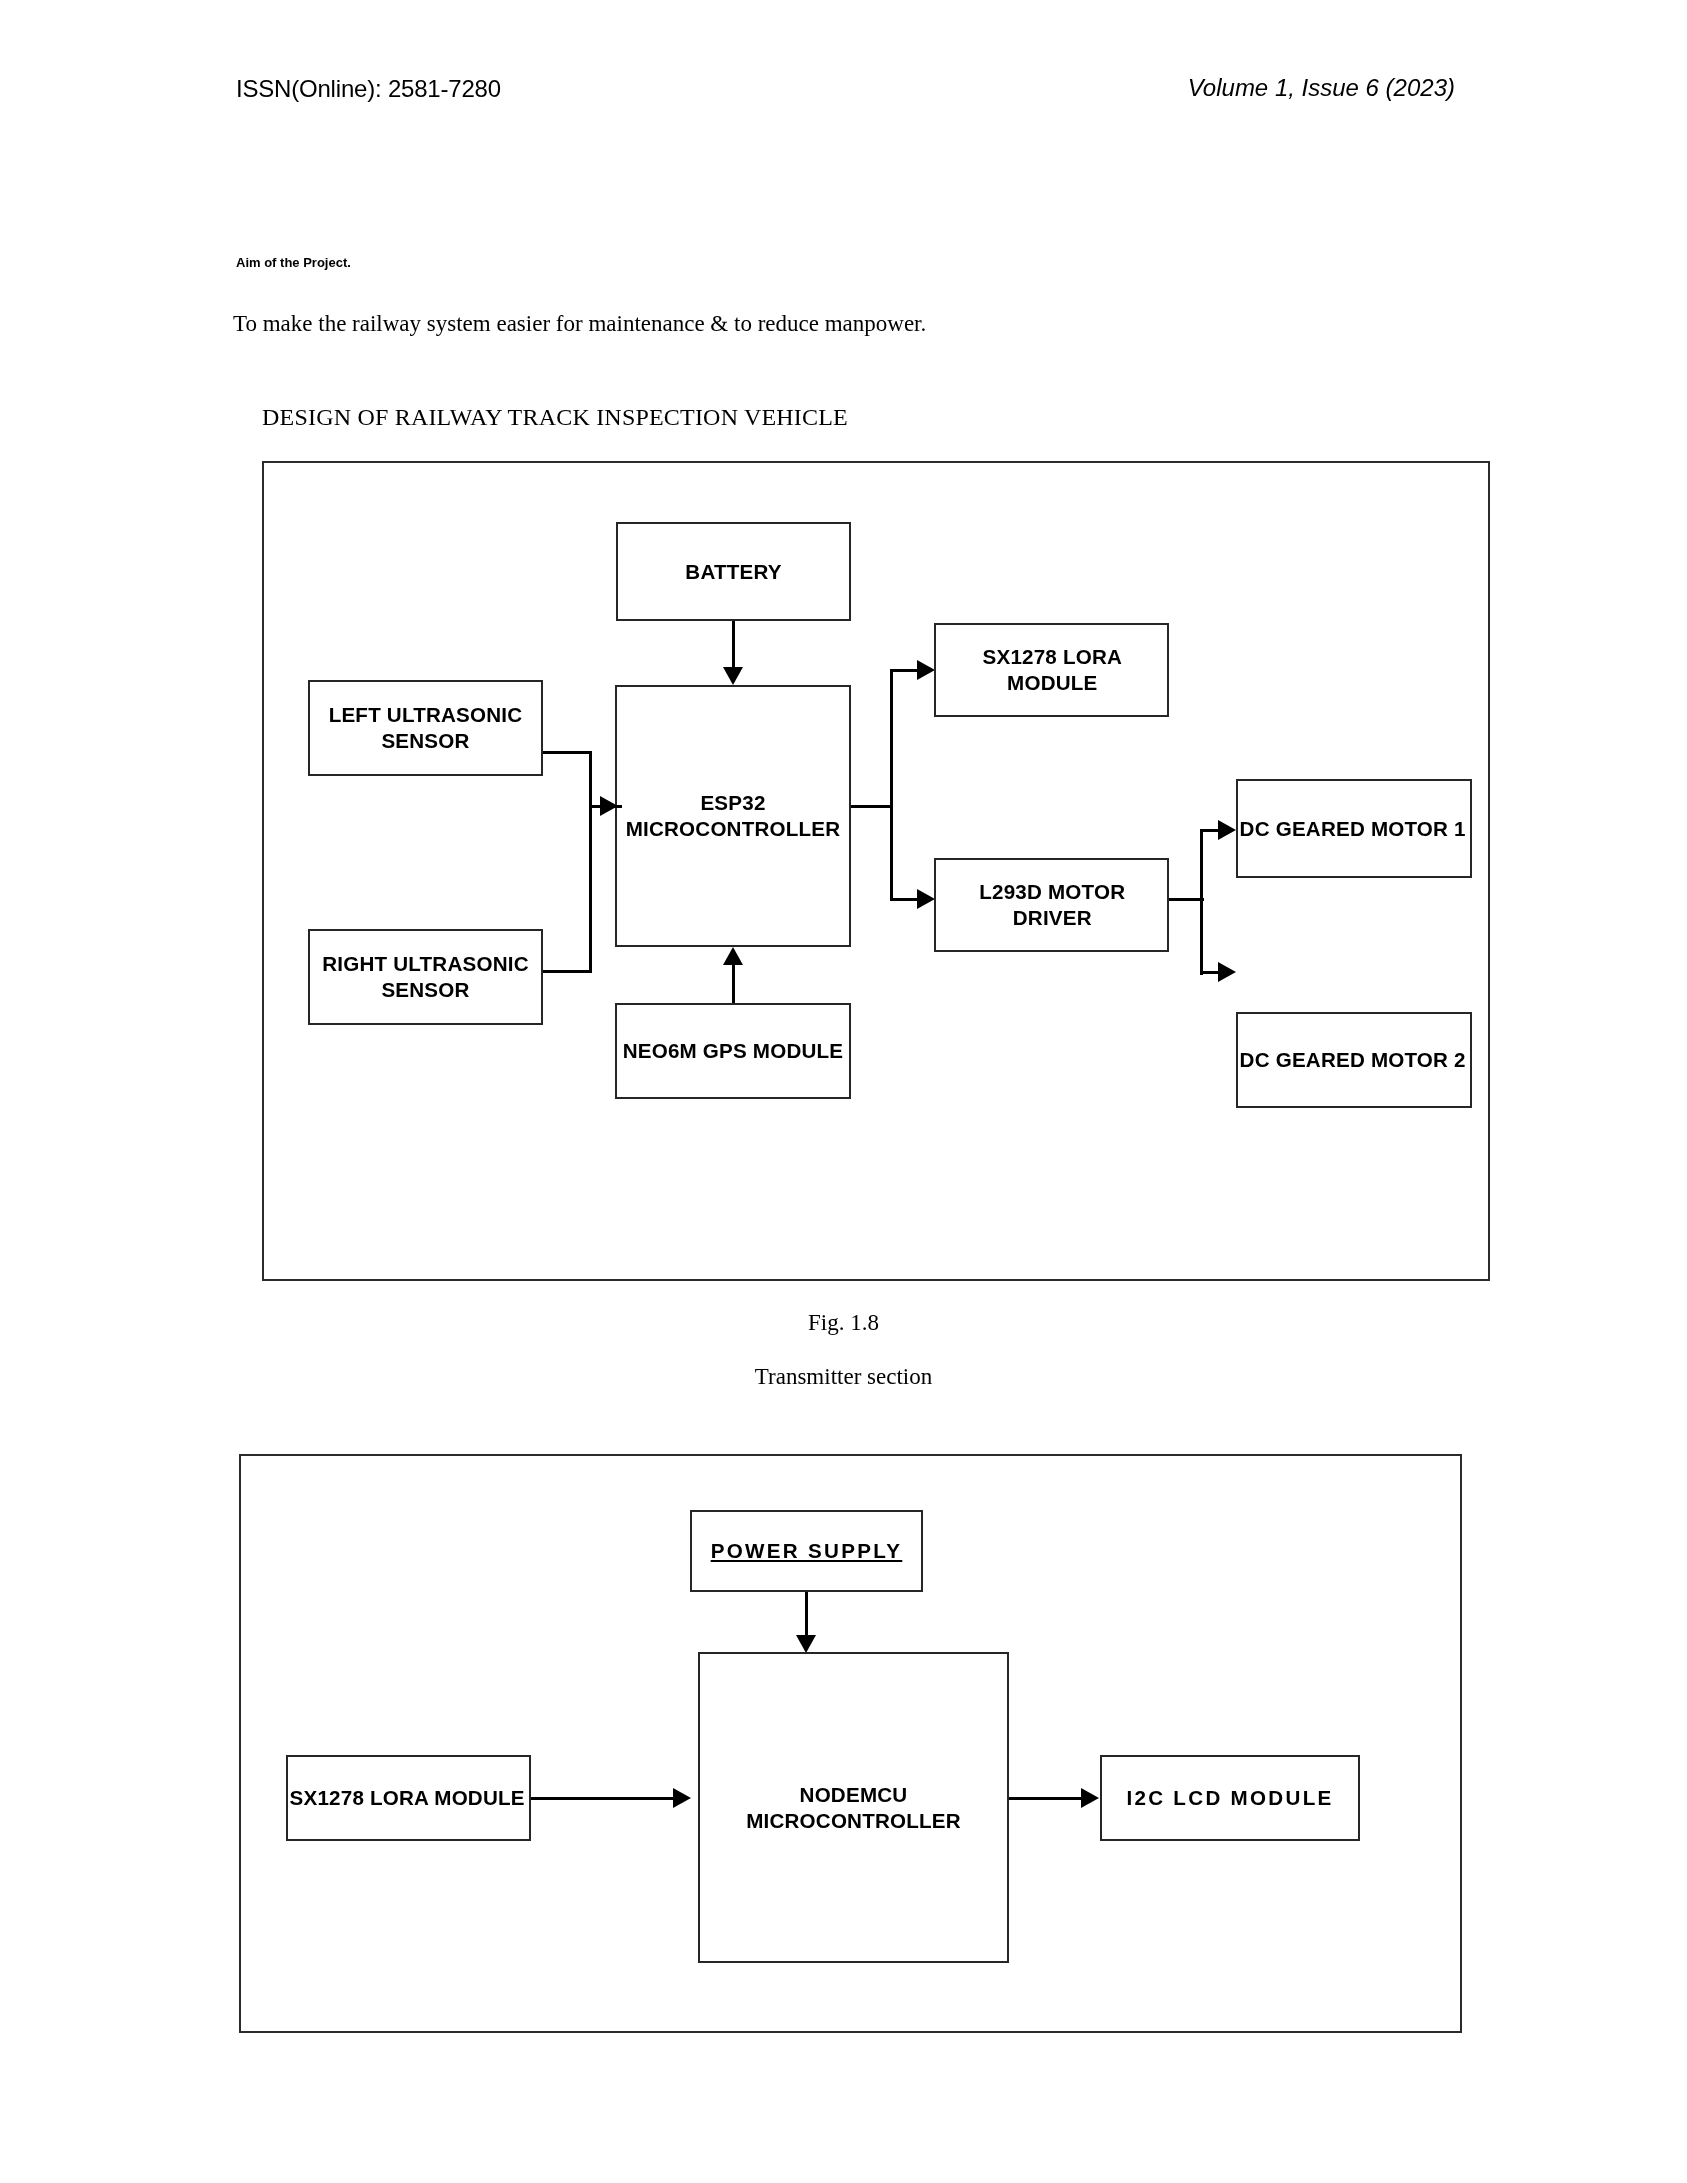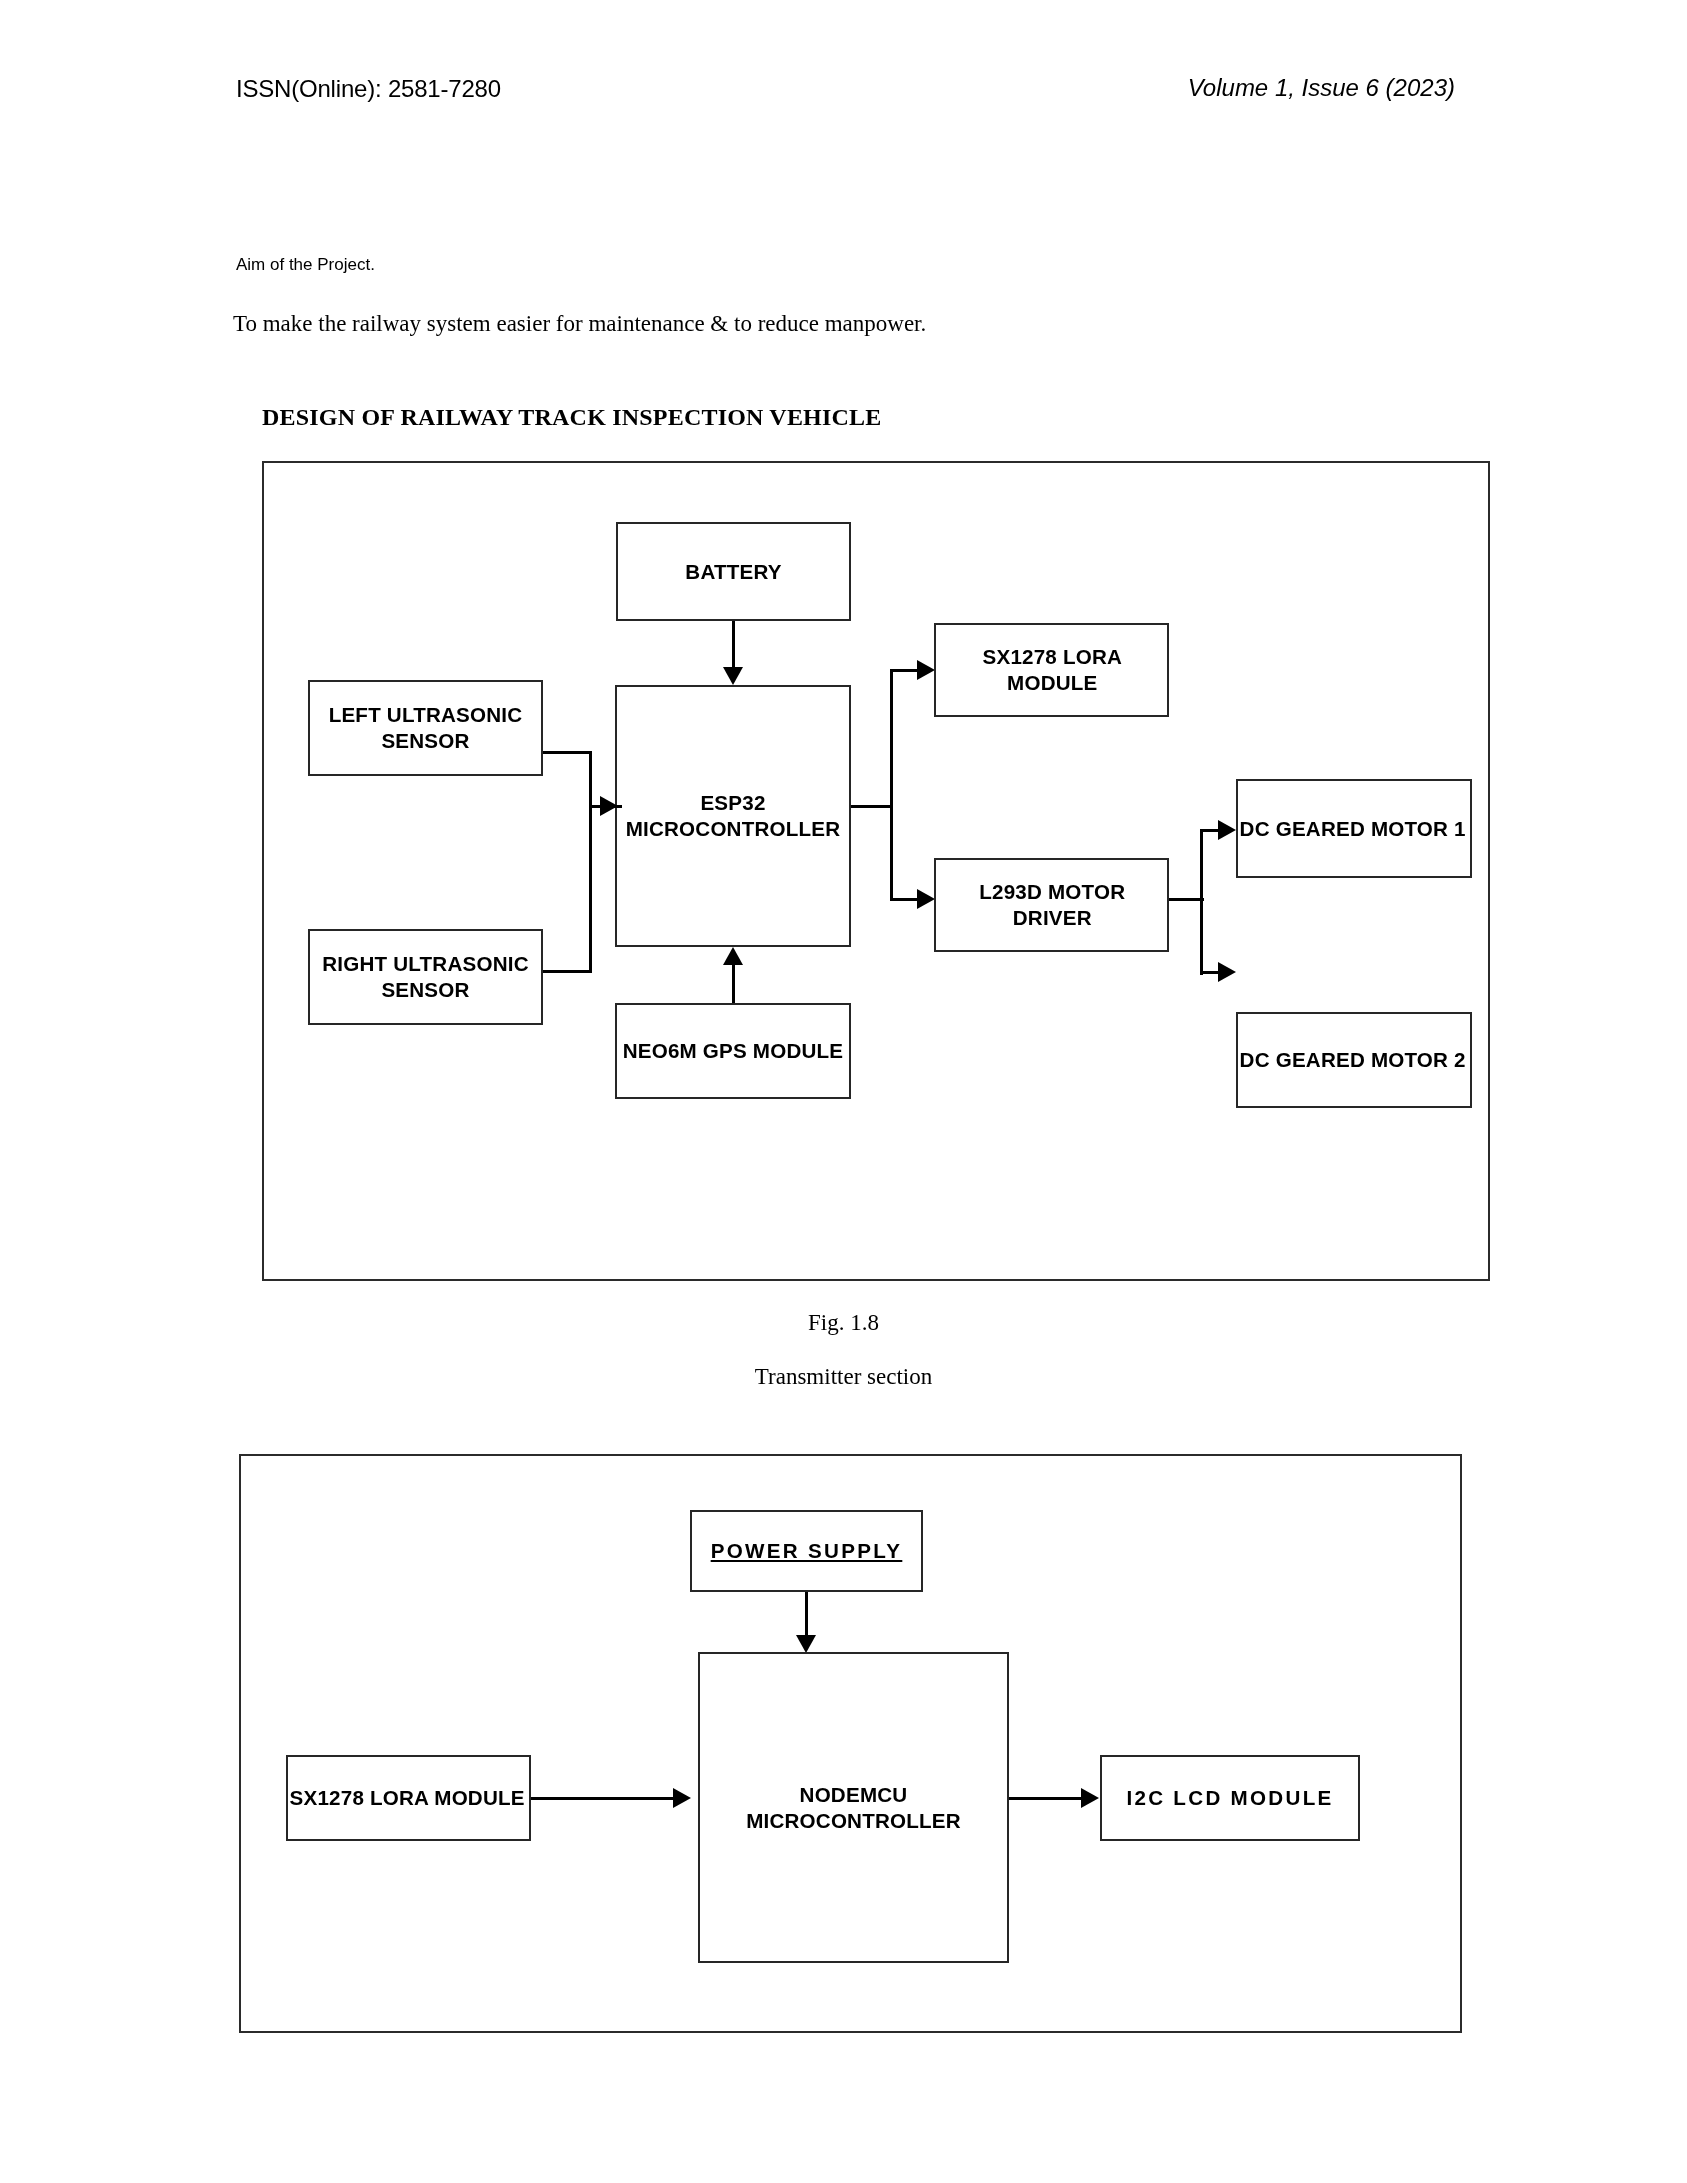--- a/index.html
+++ b/index.html
@@ -40,36 +40,36 @@
     white-space: nowrap;
     padding-top: 0.8px;
   }
 
   
   .aim-heading {
     position: absolute;
     left: 236px;
     top: 255px;
     font-family: "Liberation Sans", sans-serif;
-    font-weight: normal;
-    font-size: 17px;
+    font-weight: bold;
+    font-size: 13px;
   }
   .aim-text {
     position: absolute;
     left: 233px;
     top: 311px;
     font-family: "Liberation Serif", serif;
     font-size: 23px;
   }
   .design-title {
     position: absolute;
     left: 262px;
     top: 404px;
     font-family: "Liberation Serif", serif;
-    font-weight: bold;
+    font-weight: normal;
     font-size: 24px;
     letter-spacing: 0.2px;
   }
 
   
   .diagram-frame {
     position: absolute;
     border: 2.5px solid #2b2b2b;
     background: #ffffff;
     box-sizing: border-box;

